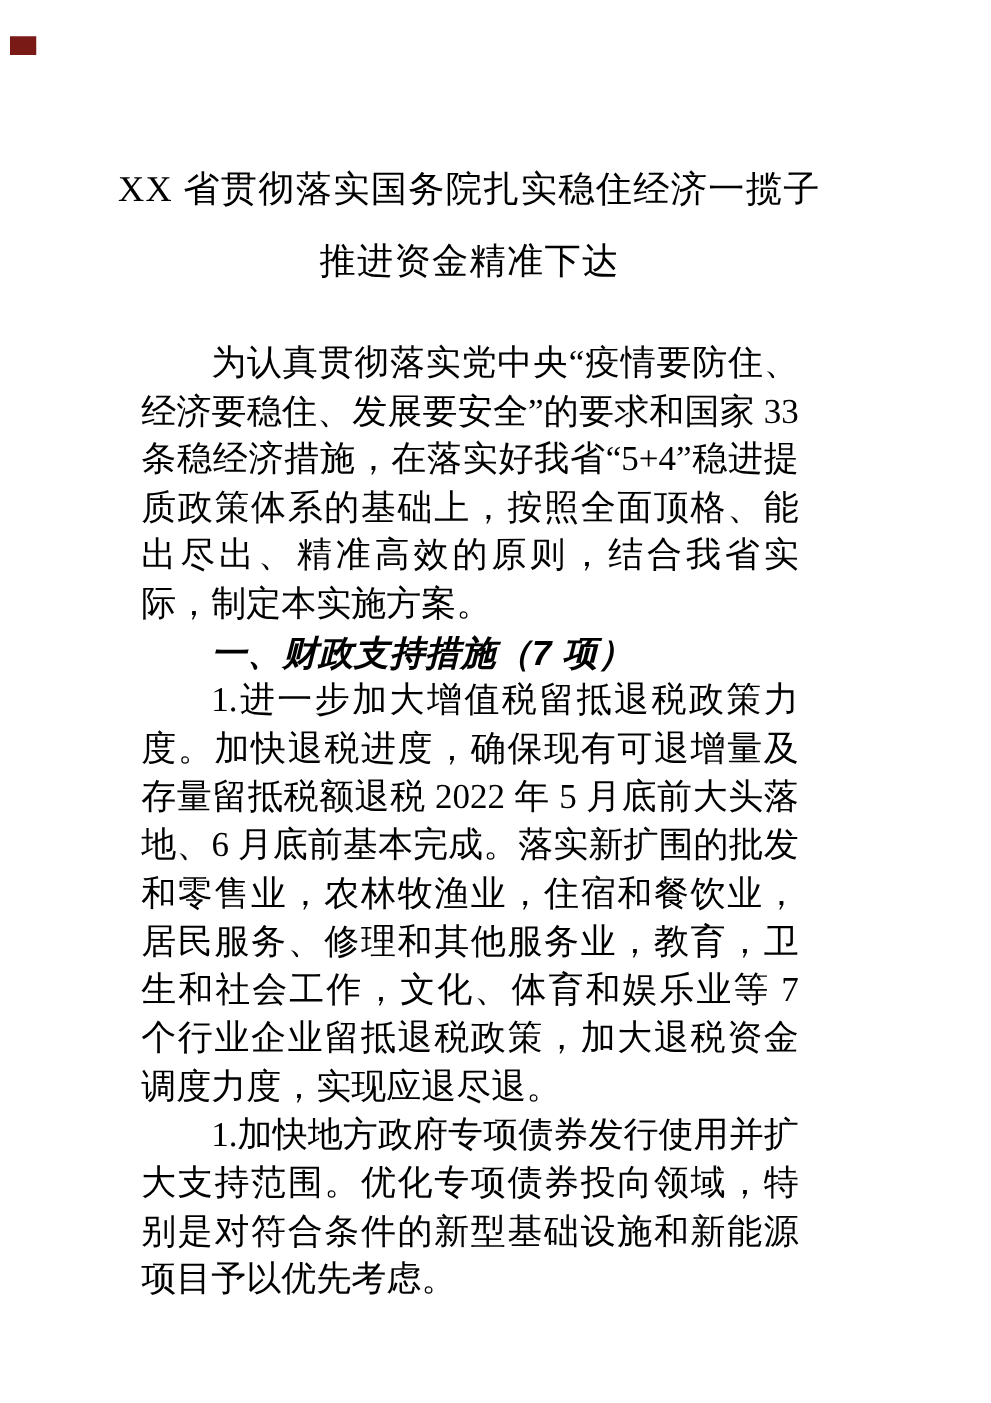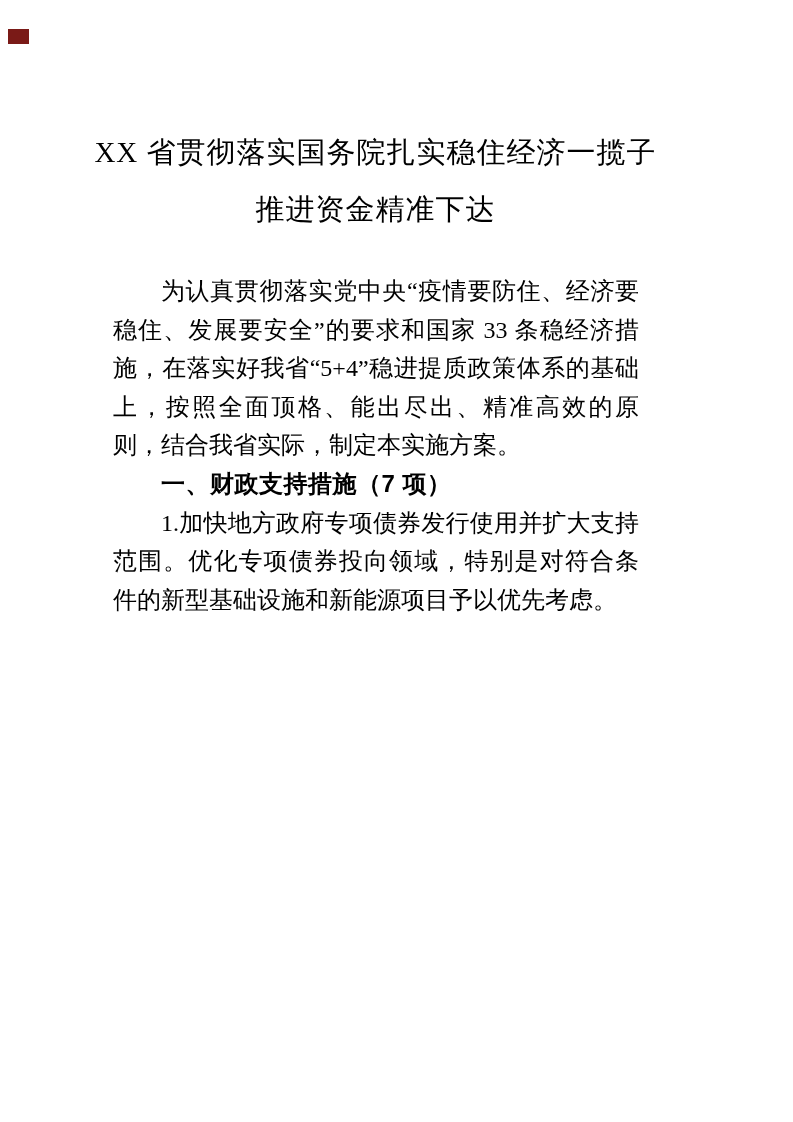--- a/index.html
+++ b/index.html
@@ -26,46 +26,48 @@
   .doc-title {
     margin: 124px 70px 0 70px;
     text-align: center;
     font-size: 29px;
     line-height: 57px;
     font-weight: 400;
     letter-spacing: 1px;
   }
   .doc-body {
     margin: 34px 112px 0 113px;
-    font-size: 24px;
+    font-size: 28px;
     line-height: 38.6px;
     text-align: justify;
   }
   .doc-body p {
     margin: 0;
     padding: 0;
     text-indent: 2em;
   }
   .section-heading {
     font-family: "Liberation Sans", "DejaVu Sans", sans-serif;
     font-weight: 700;
     letter-spacing: 0.5px;
+    font-style: italic;
   }
 </style>
 </head>
 <body>
 
 <div class="page">
 
   <div class="corner-mark" style="background: rgb(122, 26, 23);"></div>
 
   <div class="doc-title">
     <div>XX 省贯彻落实国务院扎实稳住经济一揽子</div>
     <div>推进资金精准下达</div>
   </div>
 
   <div class="doc-body">
     <p>为认真贯彻落实党中央“疫情要防住、经济要稳住、发展要安全”的要求和国家 33 条稳经济措施，在落实好我省“5+4”稳进提质政策体系的基础上，按照全面顶格、能出尽出、精准高效的原则，结合我省实际，制定本实施方案。</p>
     <p class="section-heading">一、财政支持措施（7 项）</p>
+    <p>1.进一步加大增值税留抵退税政策力度。加快退税进度，确保现有可退增量及存量留抵税额退税 2022 年 5 月底前大头落地、6 月底前基本完成。落实新扩围的批发和零售业，农林牧渔业，住宿和餐饮业，居民服务、修理和其他服务业，教育，卫生和社会工作，文化、体育和娱乐业等 7 个行业企业留抵退税政策，加大退税资金调度力度，实现应退尽退。</p>
     <p>1.加快地方政府专项债券发行使用并扩大支持范围。优化专项债券投向领域，特别是对符合条件的新型基础设施和新能源项目予以优先考虑。</p>
   </div>
 
 </div>
 
 </body></html>

